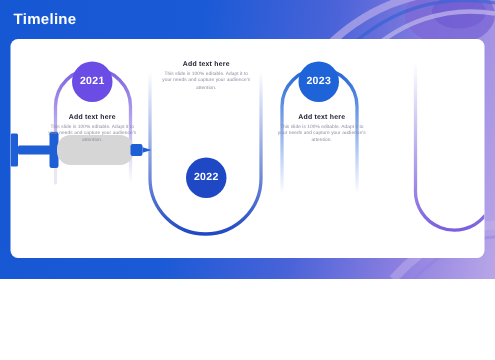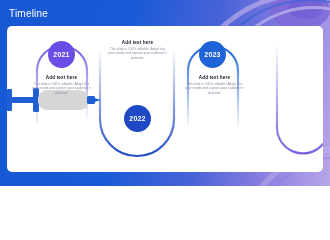--- a/index.html
+++ b/index.html
@@ -11,21 +11,21 @@
   #root {
     position:relative; width:330px; height:186px;
     background:linear-gradient(100deg,#1657d4 0%,#1b5ad6 38%,#4a63d8 62%,#8d7fe0 82%,#b9a6e8 100%);
     overflow:hidden;
   }
   
   .swirl { position:absolute; inset:0; overflow:hidden; pointer-events:none; }
 
   .hdr {
     position:absolute; left:9px; top:8px;
-    font-size:10px; font-weight:normal; color:#ffffff;
+    font-size:10px; font-weight:bold; color:#ffffff;
     letter-spacing:.2px;
   }
 
   .card {
     position:absolute; left:7px; top:26px;
     width:316px; height:146px;
     background:#ffffff; border-radius:5px;
     overflow:hidden;
   }
 

